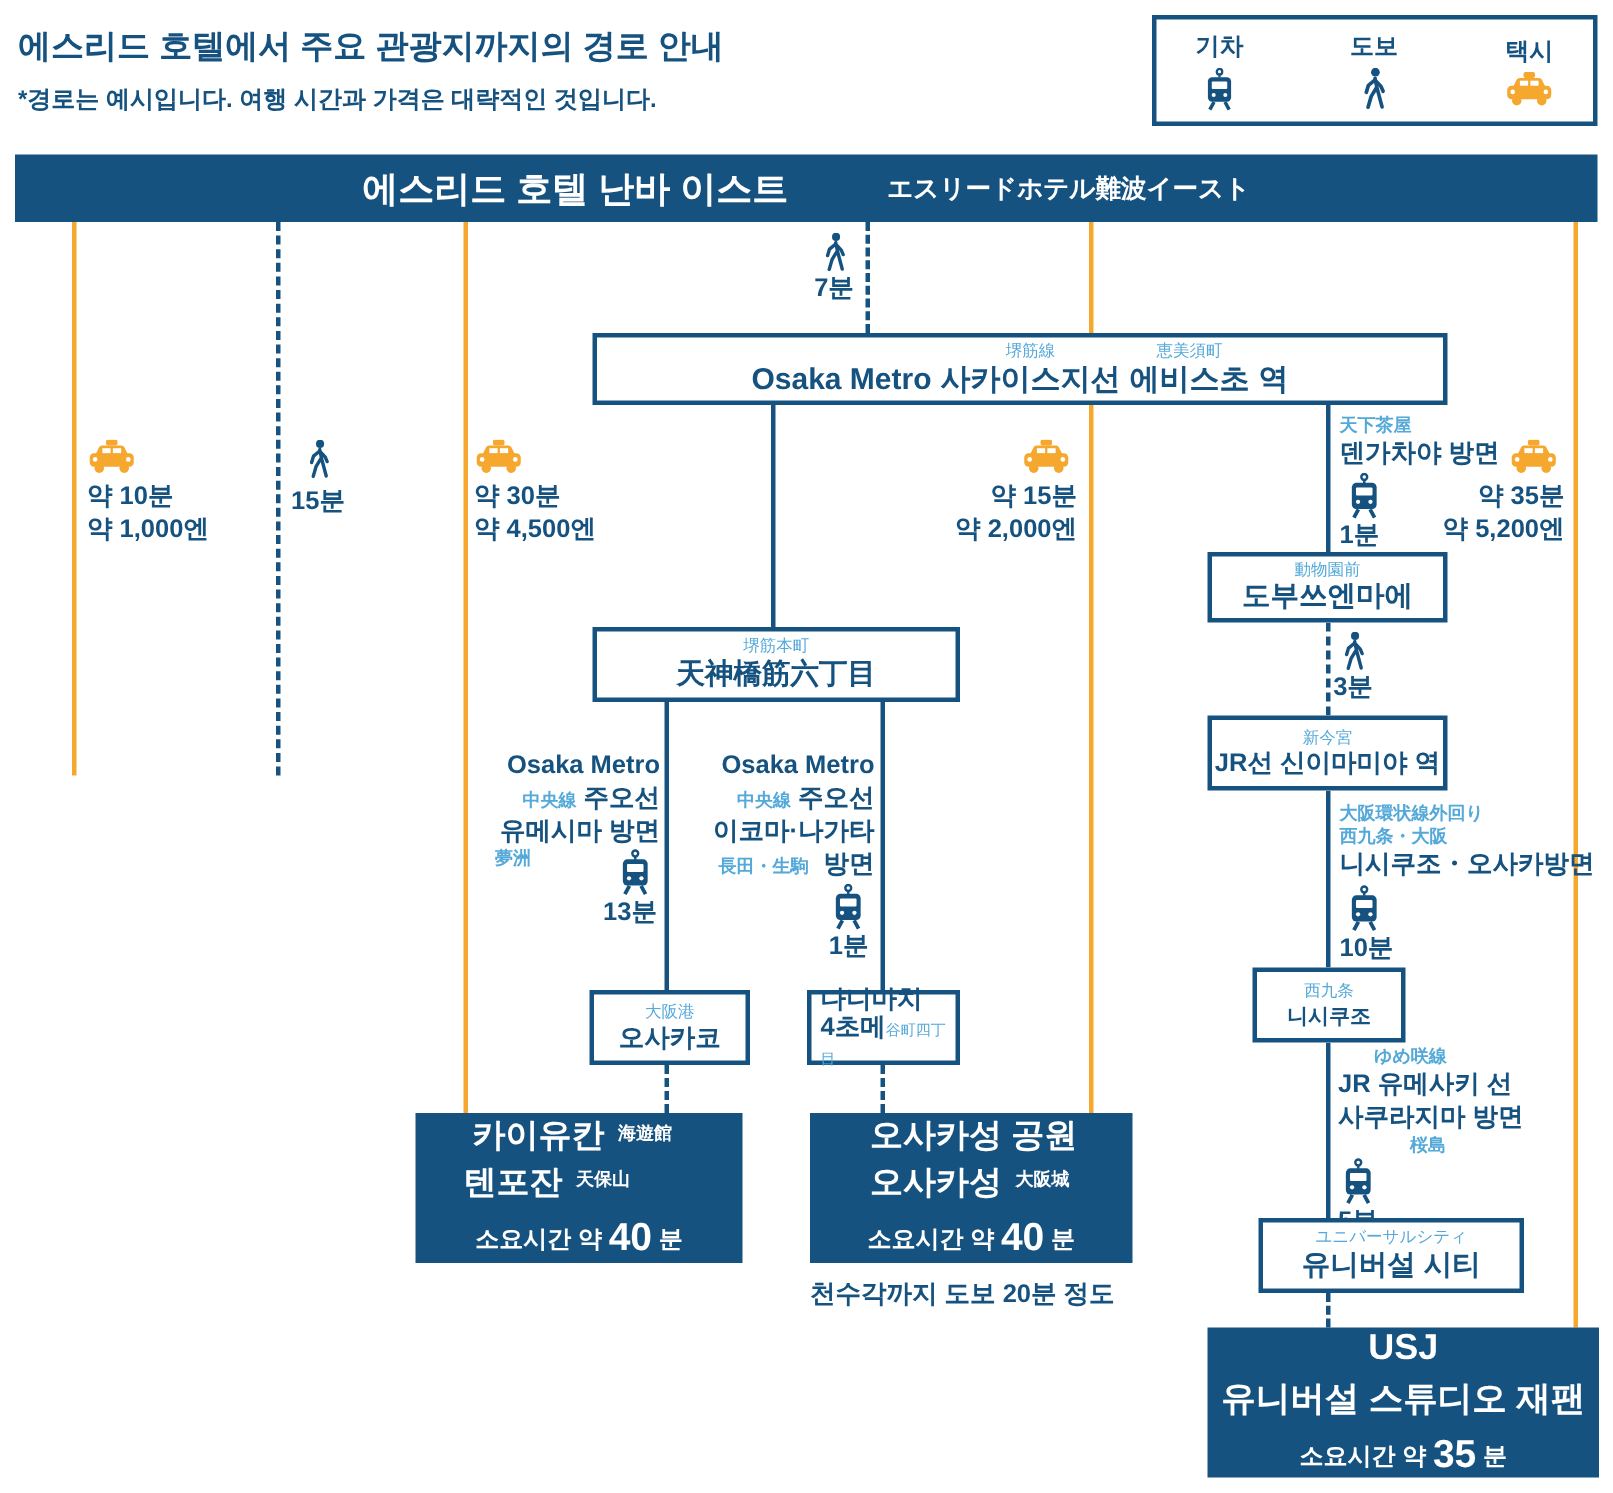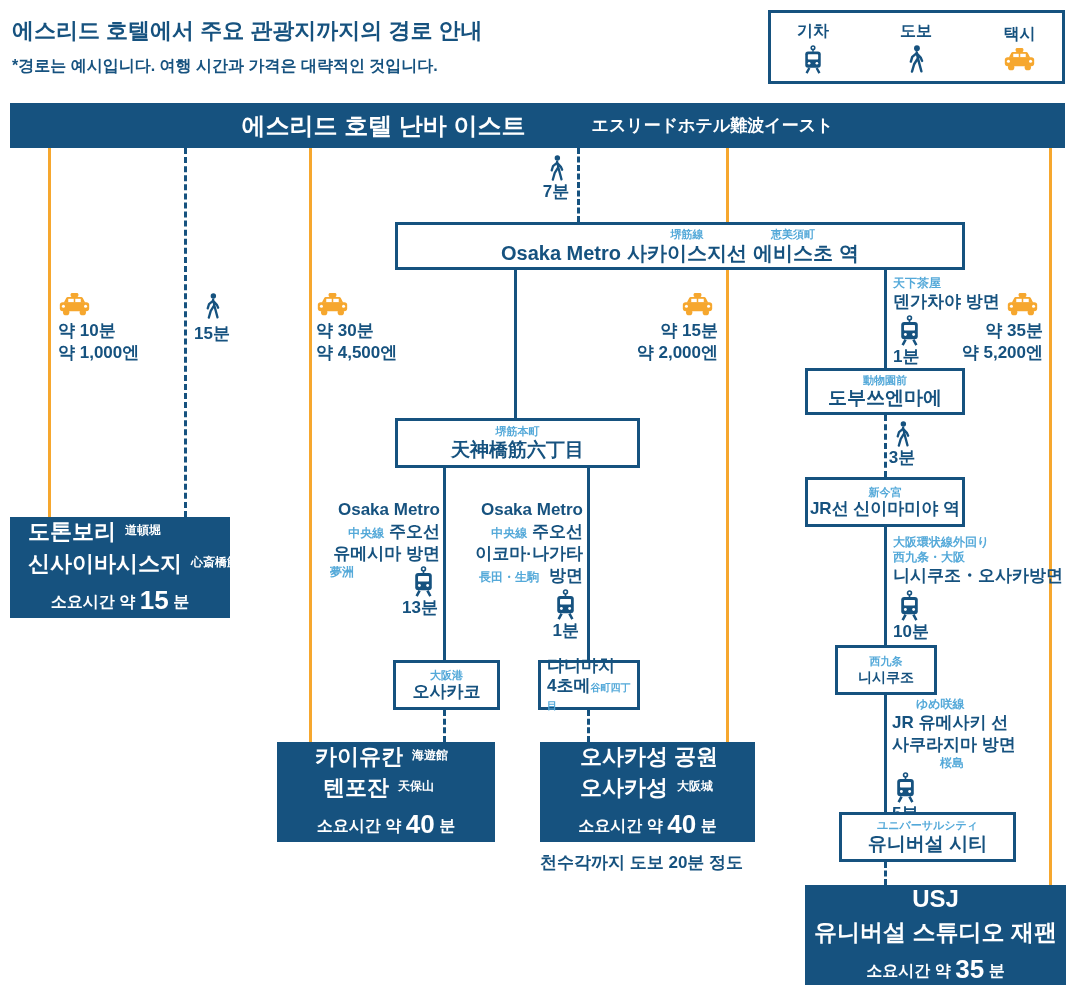--- a/index.html
+++ b/index.html
@@ -29,21 +29,21 @@
 
   
   .vline{position:absolute;width:3px;}
   .vline.solid{background:var(--dark);}
   .vline.orange{background:var(--orange);}
   .vline.dashed{width:0;border-left:3px dashed var(--dark);background:none;}
 
   
   .station{position:absolute;background:#fff;border:3px solid var(--dark);color:var(--dark);
            display:flex;flex-direction:column;align-items:center;justify-content:center;line-height:1.15;}
-  .st-ruby{font-size:11px;font-weight:700;color:var(--light);line-height:1.2;}
+  .st-ruby{font-size:11px;font-weight:400;color:var(--light);line-height:1.2;}
   .st-name{font-size:17px;font-weight:700;}
   .st-row{display:flex;align-items:flex-end;justify-content:center;gap:6px;}
   .rb{display:flex;flex-direction:column;align-items:center;line-height:1.05;}
   .big-txt{font-size:20px;font-weight:700;line-height:1.1;}
 
   
   .dest{position:absolute;background:var(--dark);color:#fff;display:flex;flex-direction:column;justify-content:center;gap:5px;}
   .d-line{font-size:22px;font-weight:700;line-height:1.2;white-space:nowrap;}
   .d-ruby{font-size:12px;font-weight:700;margin-left:9px;vertical-align:5px;}
   .d-time{font-size:16px;font-weight:700;text-align:center;margin-top:3px;}
@@ -291,29 +291,24 @@
         <use href="#ic-train"></use>
       </svg>
     <div>5분</div>
   </div>
 
   <div class="station" style="left:839px;top:812px;width:177px;height:50px">
     <span class="st-ruby">ユニバーサルシティ</span>
     <span class="st-name" style="font-size:19px">유니버설 시티</span>
   </div>
 
-  <div class="dest" style="left:10px;top:517px;width:220px;height:101px">
-    <div class="d-line" style="margin-left:18px"><span>도톤보리</span><span class="d-ruby">道頓堀</span></div>
-    <div class="d-line" style="margin-left:18px"><span>신사이바시스지</span><span class="d-ruby">心斎橋筋</span></div>
-    <div class="d-time"><span>소요시간 약</span> <span class="num">15</span> <span>분</span></div>
-  </div>
 
   <div class="dest" style="left:277px;top:742px;width:218px;height:100px">
     <div class="d-line" style="margin-left:38px"><span>카이유칸</span><span class="d-ruby">海遊館</span></div>
-    <div class="d-line" style="margin-left:46px"><span>텐포잔</span><span class="d-ruby">天保山</span></div>
+    <div class="d-line" style="margin-left:32px"><span>텐포잔</span><span class="d-ruby">天保山</span></div>
     <div class="d-time"><span>소요시간 약</span> <span class="num">40</span> <span>분</span></div>
   </div>
 
   <div class="dest" style="left:540px;top:742px;width:215px;height:100px">
     <div class="d-line" style="margin-left:40px"><span>오사카성 공원</span></div>
     <div class="d-line" style="margin-left:40px"><span>오사카성</span><span class="d-ruby">大阪城</span></div>
     <div class="d-time"><span>소요시간 약</span> <span class="num">40</span> <span>분</span></div>
   </div>
   <div class="castle-note">천수각까지 도보 20분 정도</div>
 

